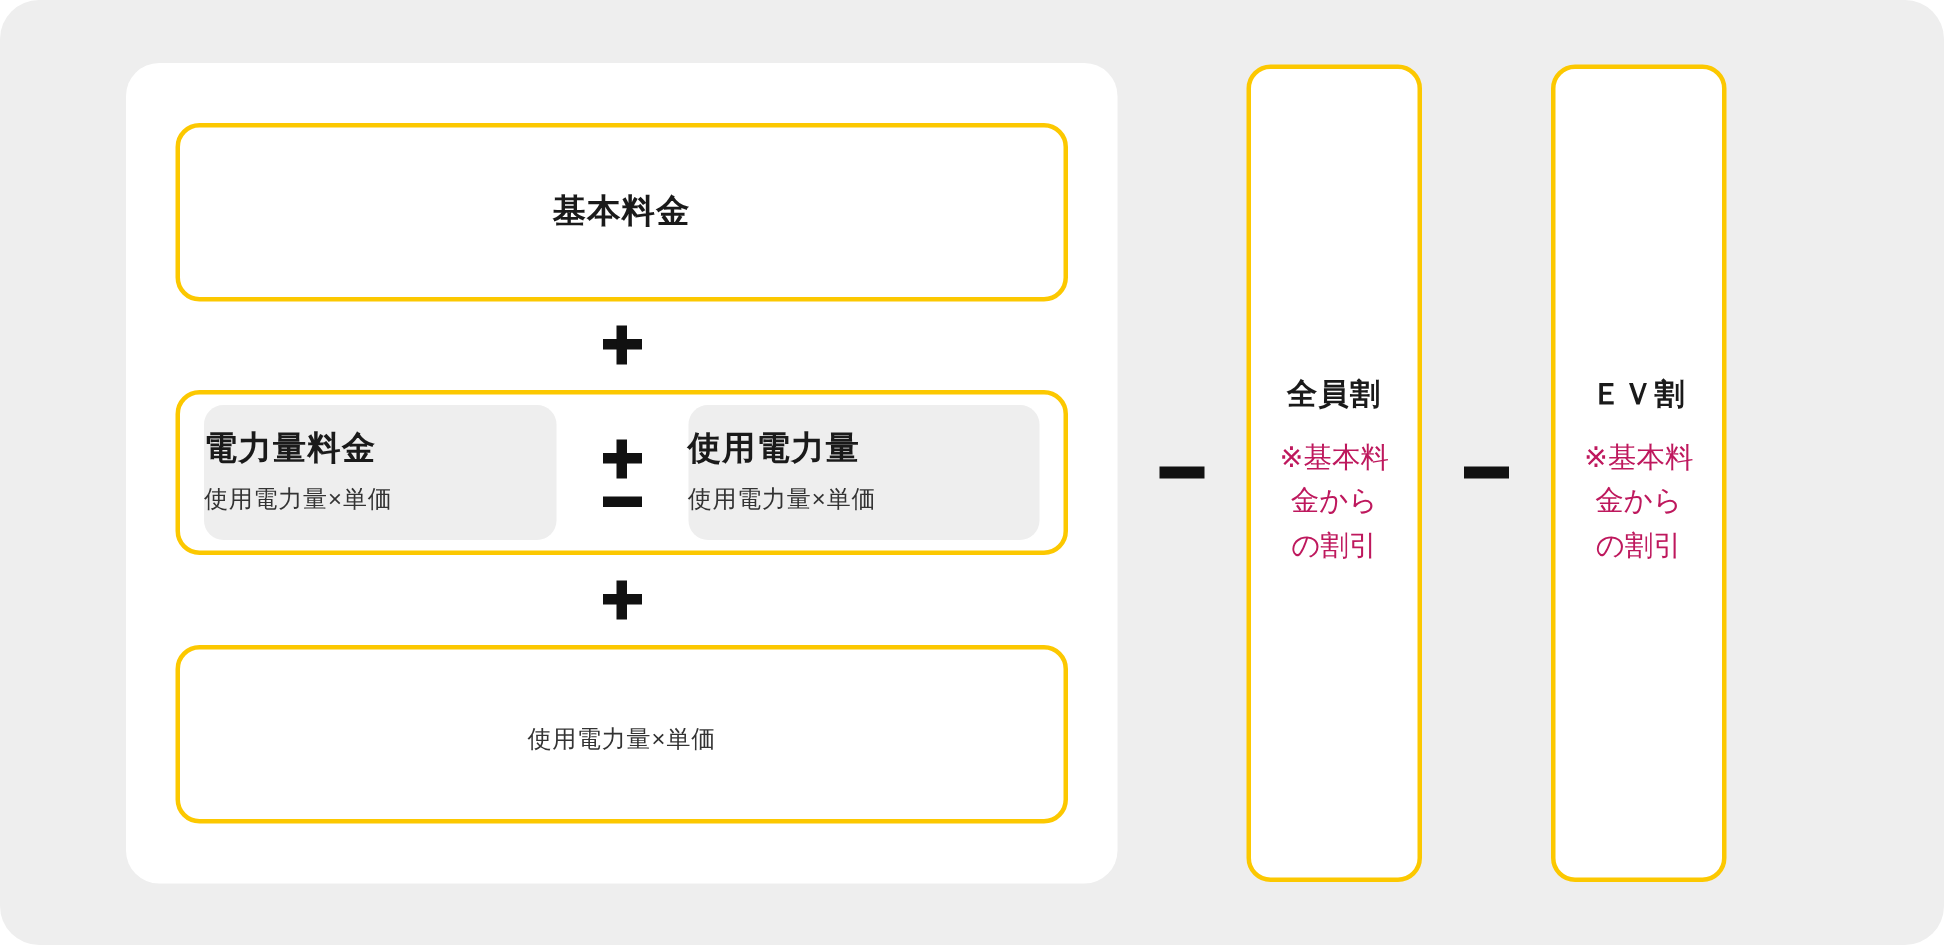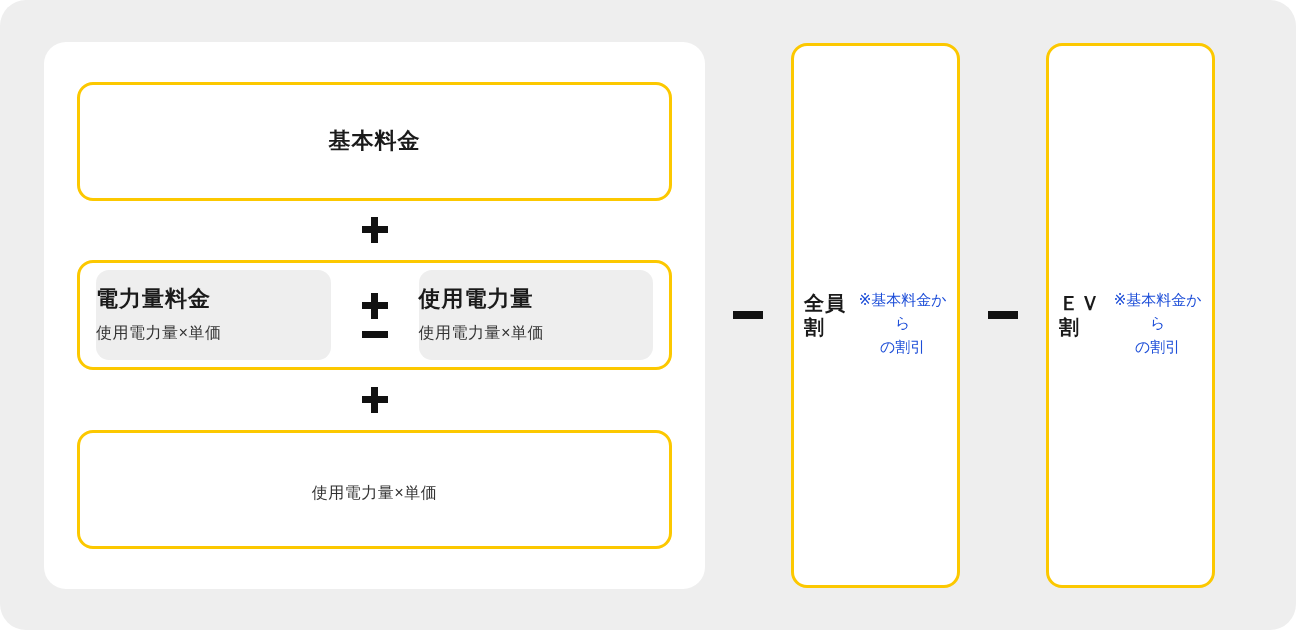--- a/index.html
+++ b/index.html
@@ -25,21 +25,21 @@
   .stage {
     position: absolute;
     left: 0;
     top: 0;
     width: 1296px;
     height: 630px;
     display: flex;
     flex-direction: row;
     align-items: center;
     justify-content: flex-start;
-    padding-left: 44px;
+    padding-left: 84px;
     box-sizing: border-box;
   }
 
   
   .fee-card {
     width: 661px;
     height: 547px;
     background: #ffffff;
     border-radius: 22px;
     box-sizing: border-box;
@@ -167,44 +167,44 @@
   
   .minus-sep {
     flex: 0 0 auto;
     width: 86px;
     display: flex;
     align-items: center;
     justify-content: center;
   }
 
   .discount-box {
-    width: 169px;
+    width: 117px;
     height: 545px;
     border: 3px solid #fcc800;
     border-radius: 16px;
     background: #ffffff;
     box-sizing: border-box;
     display: flex;
-    flex-direction: row;
+    flex-direction: column;
     align-items: center;
     justify-content: center;
     flex: 0 0 auto;
     padding: 0 10px;
   }
 
   .discount-title {
     font-size: 20px;
     font-weight: bold;
     color: #1a1a1a;
     letter-spacing: 1px;
     line-height: 1.2;
   }
   .discount-note {
-    font-size: 15px;
-    color: #1d4ed8;
+    font-size: 19px;
+    color: #be185d;
     line-height: 1.55;
     text-align: center;
     margin-top: 16px;
     letter-spacing: 0px;
   }
 </style>
 </head>
 <body>
 
 <div class="canvas">

